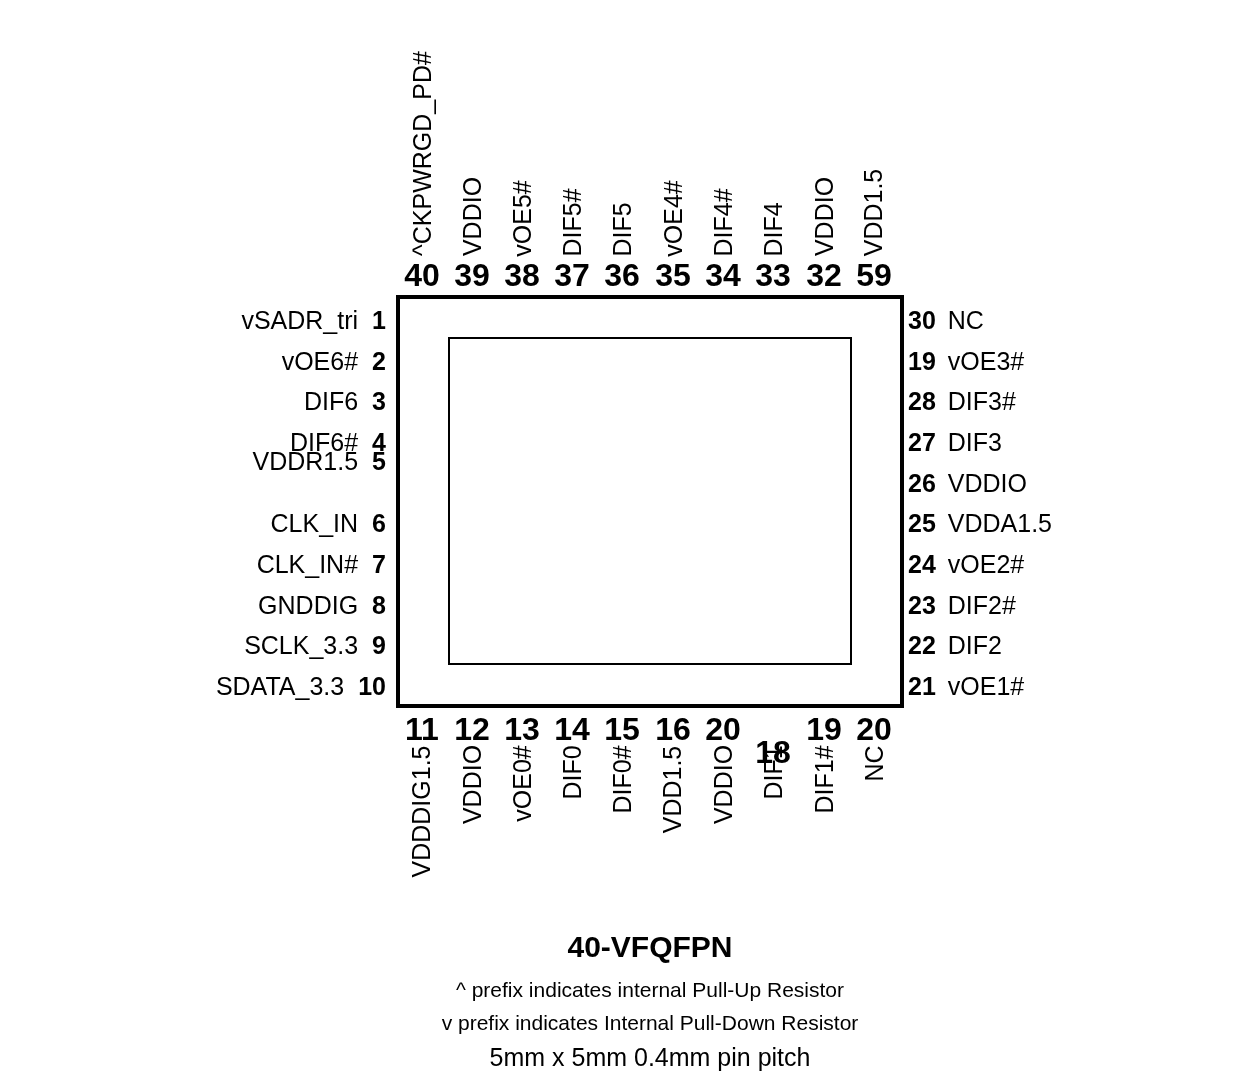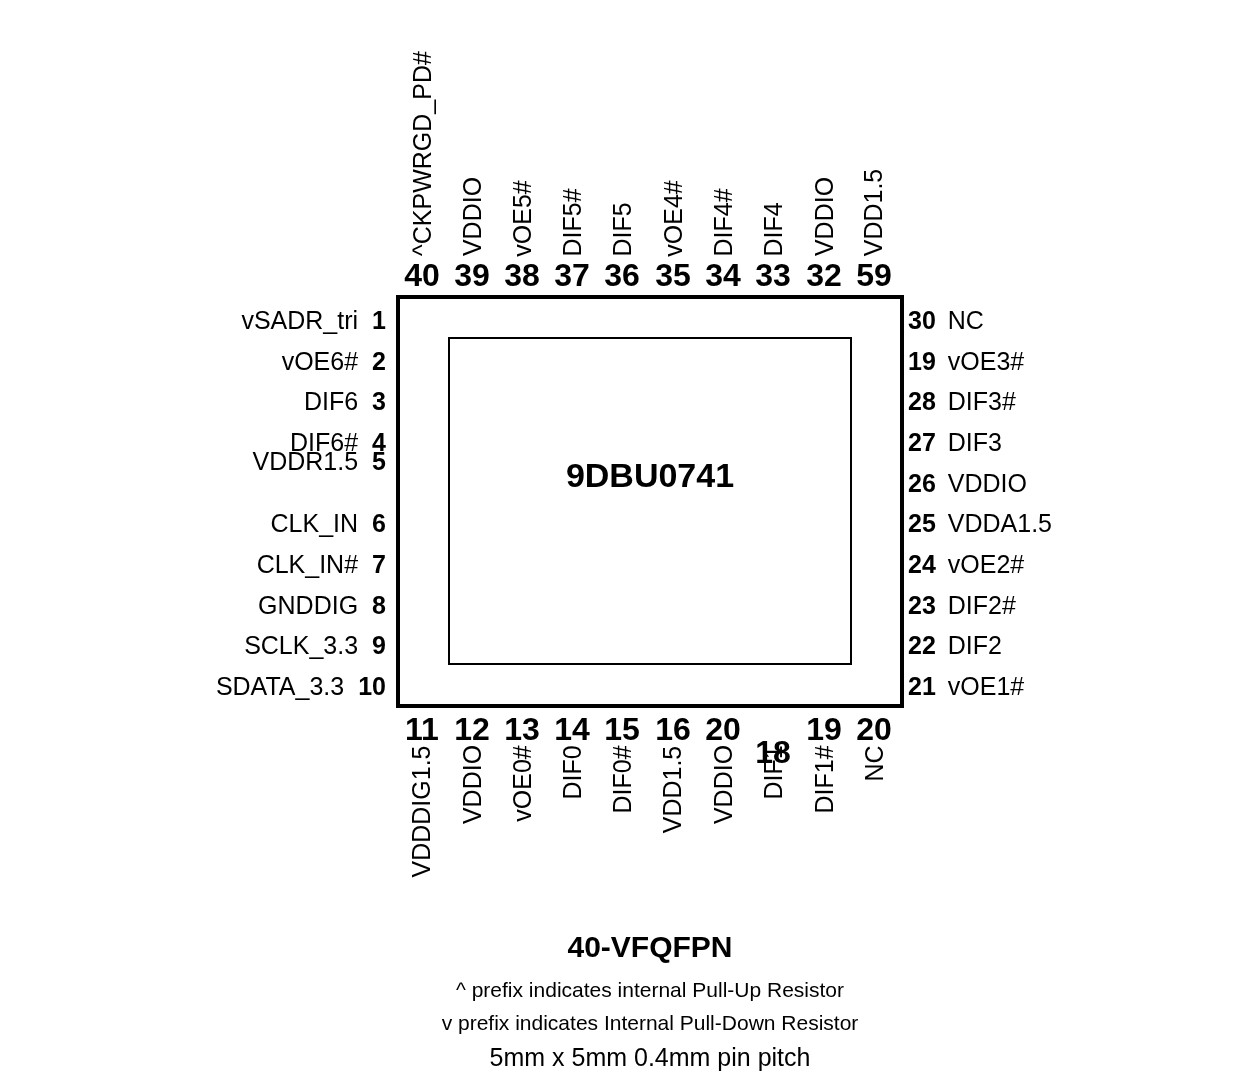--- a/index.html
+++ b/index.html
@@ -29,21 +29,20 @@
   .cap1 { top:978px; }
   .cap2 { top:1011px; }
   .cap3 { top:1043px; font-size:25px; }
 </style>
 </head>
 <body>
 
 <div class="outer"></div>
 <div class="inner"></div>
 <div class="chip-text">
-  <div>9DBU0741</div>
 </div>
 
 <div class="lpin" style="top:300px"><span class="name">vSADR_tri</span><span class="num">1</span></div>
 <div class="lpin" style="top:341px"><span class="name">vOE6#</span><span class="num">2</span></div>
 <div class="lpin" style="top:381px"><span class="name">DIF6</span><span class="num">3</span></div>
 <div class="lpin" style="top:422px"><span class="name">DIF6#</span><span class="num">4</span></div>
 <div class="lpin" style="top:441px"><span class="name">VDDR1.5</span><span class="num">5</span></div>
 <div class="lpin" style="top:503px"><span class="name">CLK_IN</span><span class="num">6</span></div>
 <div class="lpin" style="top:544px"><span class="name">CLK_IN#</span><span class="num">7</span></div>
 <div class="lpin" style="top:585px"><span class="name">GNDDIG</span><span class="num">8</span></div>

